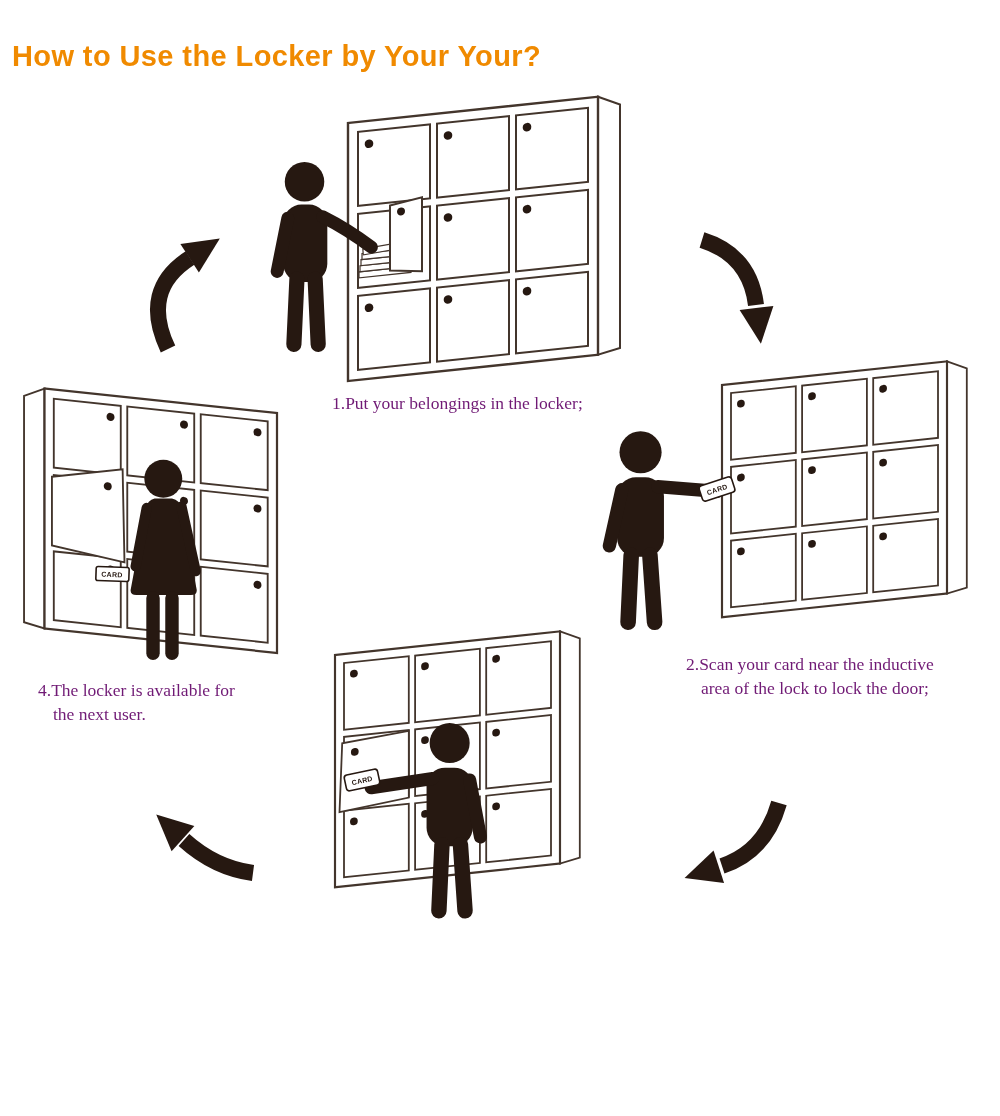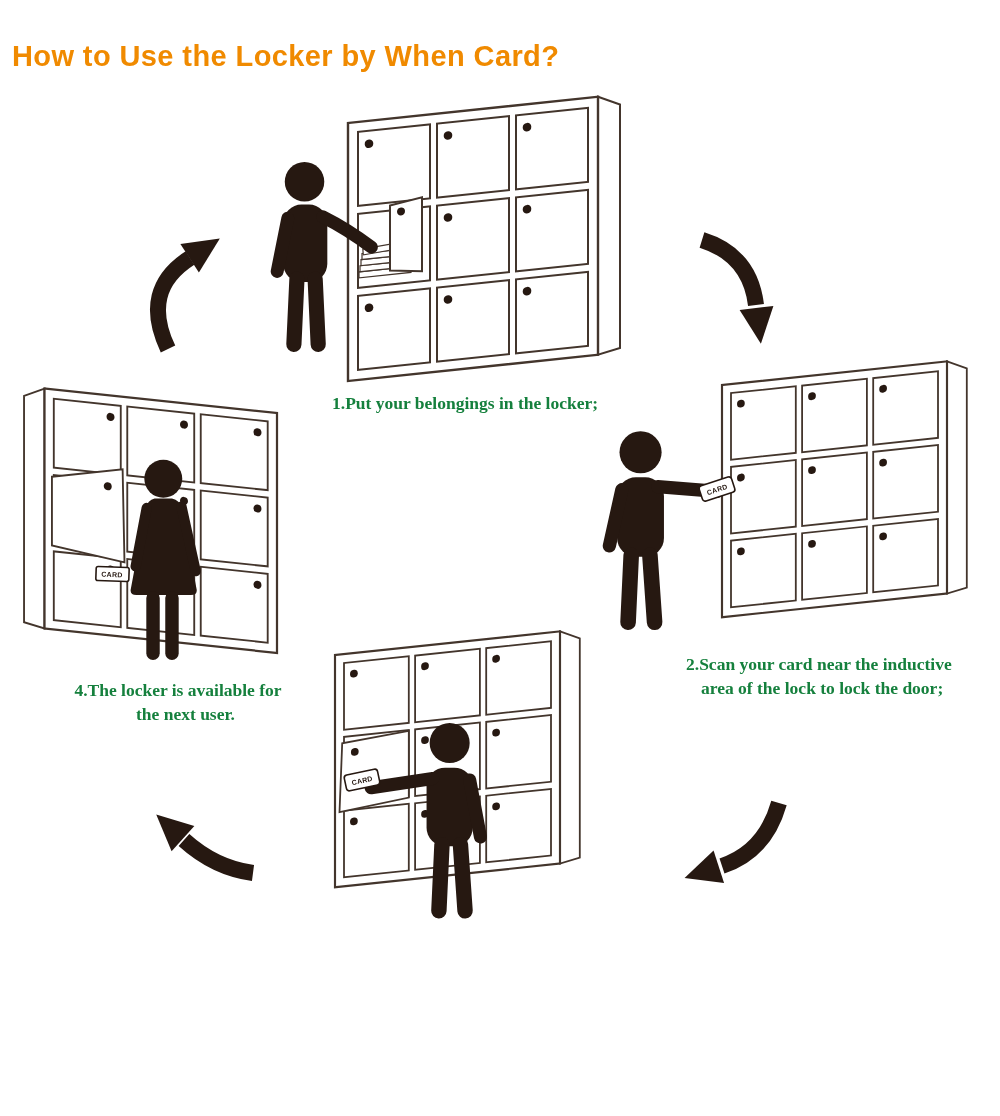--- a/index.html
+++ b/index.html
@@ -1,47 +1,47 @@
 <!DOCTYPE html>
 <html style="--accent: #F08A00; --ink: #261811; --line: #43352c; --bg: #ffffff;"><head>
 <meta charset="utf-8">
 <style>
   :root{ --accent:#F08A00; --ink:#261811; --line:#43352c; --bg:#ffffff; }
   html,body{margin:0;padding:0;background:var(--bg);}
   .page{position:relative;width:1000px;height:1116px;background:var(--bg);overflow:hidden;
         font-family:"Liberation Serif",serif;}
   .title{position:absolute;left:12px;top:40px;
          font:bold 29px "Liberation Sans",sans-serif;color:var(--accent);letter-spacing:.4px;}
-  .caption{position:absolute;color:#15803d;font-size:17.5px;line-height:1.38;
-           white-space:pre-line;padding-left:15px;text-indent:-15px;font-weight:bold;}
+  .caption{position:absolute;color:#701a75;font-size:17.5px;line-height:1.38;
+           white-space:pre-line;padding-left:15px;text-indent:-15px;}
   #cap1{left:332px;top:391px;width:320px;}
   #cap2{left:686px;top:652px;width:312px;}
   #cap3{left:327px;top:928px;width:285px;}
-  #cap4{left:38px;top:678px;width:265px;text-align:center;}
+  #cap4{left:38px;top:678px;width:265px;}
   svg.scene{position:absolute;left:0;top:0;}
   .fill-ink{fill:var(--ink);}
   .limb{stroke:var(--ink);stroke-width:17;stroke-linecap:round;fill:none;}
   .lw20{stroke-width:20;}
   .lw13{stroke-width:13;}
   .panel{fill:#fff;stroke:var(--line);stroke-width:2;}
   .frame{fill:#fff;stroke:var(--line);stroke-width:2.4;}
   .opening{fill:#fff;stroke:var(--line);stroke-width:2;}
   .cover{fill:#fff;stroke:none;}
   .book{fill:#fff;stroke:var(--line);stroke-width:1.2;}
   .arrowline{stroke:var(--ink);stroke-width:16;fill:none;}
   .cardbox{fill:#fff;stroke:var(--ink);stroke-width:1.6;}
   .cardtext{fill:var(--ink);font:bold 7px "Liberation Sans",sans-serif;letter-spacing:.3px;}
   .dot{fill:var(--ink);}
 </style>
 </head>
 <body>
 
 <div class="page">
 
-  <div class="title">How to Use the Locker by When Card?</div>
+  <div class="title">How to Use the Locker by Your Your?</div>
 
   <svg class="scene" width="1000" height="1116" viewBox="0 0 1000 1116">
 
     <defs>
 
       <g id="lk">
         <polygon class="panel" points="250,-26.3 272,-18.5 272,225 250,231.7"></polygon>
         <g transform="skewY(-6)">
           <rect class="frame" x="0" y="0" width="250" height="258"></rect>
           <rect class="panel" x="10" y="10" width="72" height="74"></rect>

